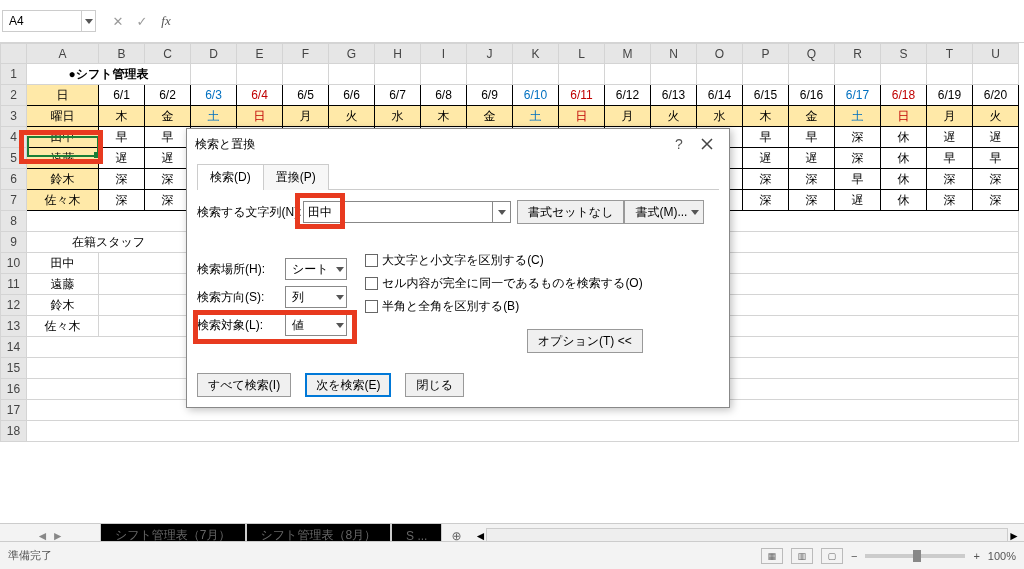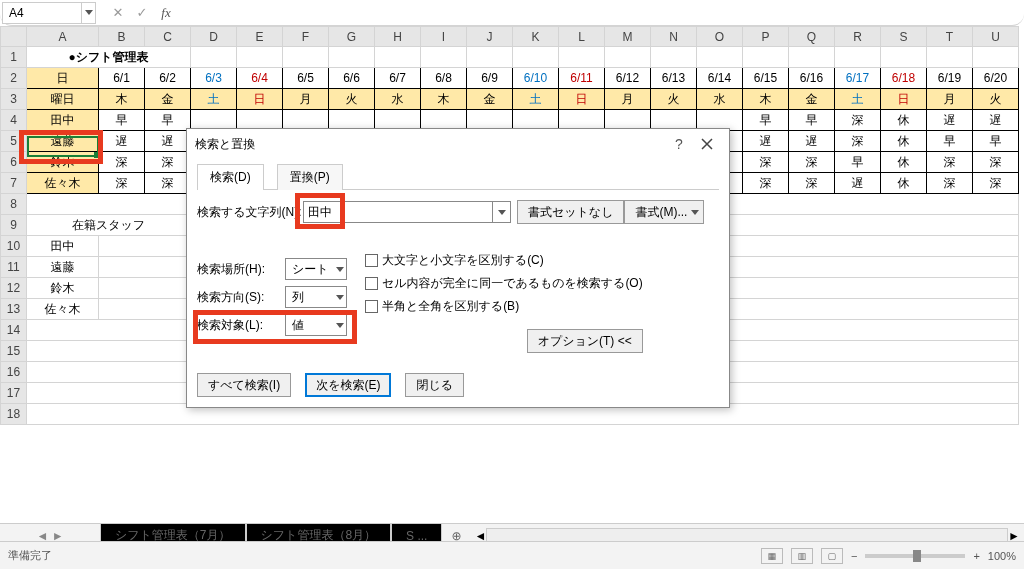--- a/index.html
+++ b/index.html
@@ -1,19 +1,19 @@
 <!DOCTYPE html>
 <html><head>
 <meta charset="utf-8">
 <style>
 * { margin: 0; padding: 0; box-sizing: border-box; font-family: "Meiryo UI", "MS PGothic", sans-serif; }
 body { width: 1024px; height: 569px; background: #fff; position: relative; overflow: hidden; font-size: 12px; }
 
 
-.formula-row { display: flex; align-items: center; height: 26px; border-bottom: 1px solid #d4d4d4; background: #fff; border-radius: 12px; }
+.formula-row { display: flex; align-items: center; height: 43px; border-bottom: 1px solid #d4d4d4; background: #fff; }
 .name-box { width: 80px; height: 22px; border: 1px solid #ccc; margin-left: 2px; display: flex; align-items: center; padding: 0 6px; background: #fff; }
 .fb-dd { width: 14px; height: 22px; border: 1px solid #ccc; border-left: none; display: flex; align-items: center; justify-content: center; }
 .fb-btn { width: 24px; height: 20px; display: flex; align-items: center; justify-content: center; color: #9a9a9a; font-size: 13px; }
 .fb-btn.fx { font-style: italic; font-family: "Times New Roman", serif; color: #555; }
 .formula-input { flex: 1; height: 22px; padding: 0 6px; display: flex; align-items: center; }
 
 
 .grid-wrap { position: relative; }
 table.grid { border-collapse: collapse; table-layout: fixed; }
 table.grid th, table.grid td { border: 1px solid #d4d4d4; height: 21px; text-align: center; font-size: 12px; padding: 0 2px; overflow: hidden; white-space: nowrap; }
@@ -56,21 +56,21 @@
 .view-btn { width: 22px; height: 16px; border: 1px solid #bbb; display: flex; align-items: center; justify-content: center; font-size: 9px; color: #666; }
 .zoom-slider { width: 100px; height: 4px; background: #ccc; position: relative; }
 .zoom-thumb { position: absolute; top: -4px; left: 48px; width: 8px; height: 12px; background: #888; }
 
 
 .dialog { position: absolute; left: 186px; top: 128px; width: 544px; background: #fff; border: 1px solid #888; box-shadow: 2px 2px 8px rgba(0,0,0,0.25); }
 .dlg-title { height: 30px; display: flex; align-items: center; padding: 0 8px; font-size: 12px; }
 .dlg-title .sp { flex: 1; }
 .dlg-help, .dlg-close { width: 28px; height: 22px; display: flex; align-items: center; justify-content: center; font-size: 14px; color: #555; }
 .dlg-body { padding: 4px 10px 10px 10px; }
-.dlg-tabs { display: flex; gap: 14px; margin-bottom: 10px; border-bottom: 1px solid #ccc; }
+.dlg-tabs { display: flex; gap: 0; margin-bottom: 10px; border-bottom: 1px solid #ccc; }
 .dlg-tab { padding: 4px 12px; border: 1px solid #ccc; border-bottom: none; background: #f7f7f7; font-size: 12px; margin-right: -1px; position: relative; top: 1px; }
 .dlg-tab.active { background: #fff; }
 .dlg-row { display: flex; align-items: center; margin: 6px 0; font-size: 12px; }
 .lbl { width: 106px; }
 .fr-input { border: 1px solid #888; width: 190px; height: 22px; padding: 0 4px; display: flex; align-items: center; }
 .combo-btn { width: 18px; height: 22px; border: 1px solid #888; border-left: none; display: flex; align-items: center; justify-content: center; }
 .btn { border: 1px solid #999; background: #f0f0f0; height: 24px; padding: 0 10px; display: flex; align-items: center; font-size: 12px; }
 .btn.dd { padding-right: 4px; }
 .btn.default { border: 1px solid #0078d7; box-shadow: 0 0 0 1px #0078d7 inset; }
 .sel { border: 1px solid #888; height: 22px; display: flex; align-items: center; justify-content: space-between; padding: 0 2px 0 6px; }

